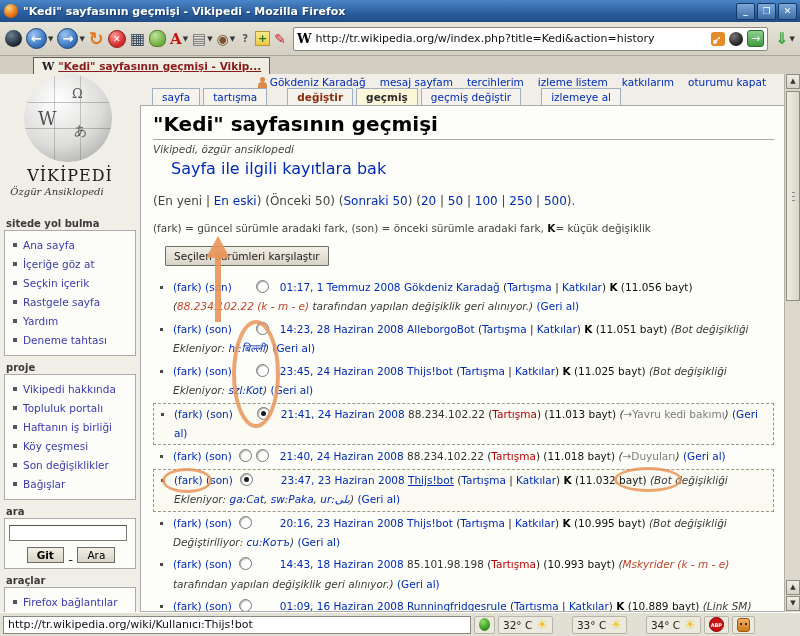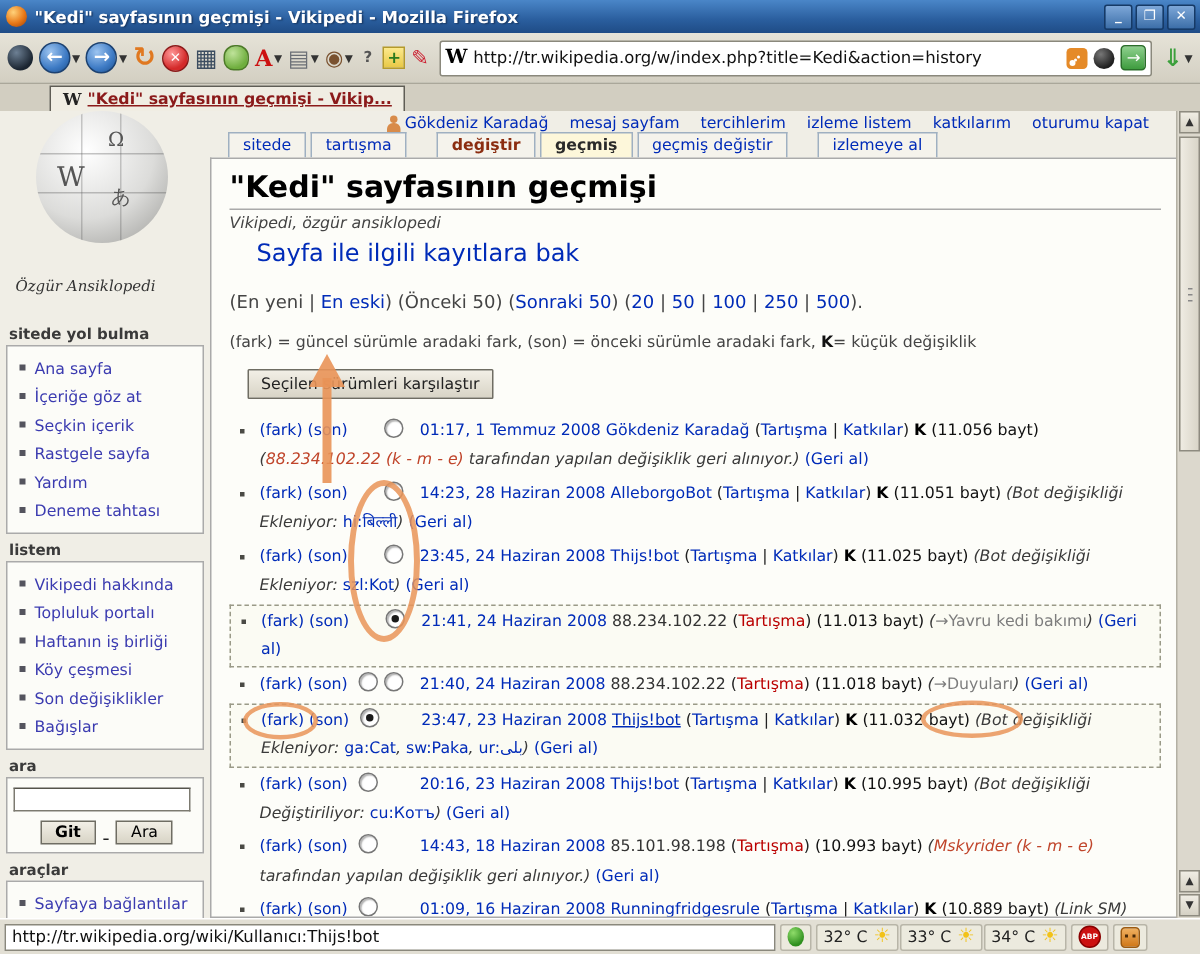--- a/index.html
+++ b/index.html
@@ -100,21 +100,21 @@
   .rslot{display:inline-block;width:11px;height:11px;margin-right:4px;border-radius:50%;border:1px solid #777;
     background:#fff;box-shadow:inset 1px 1px 1px rgba(0,0,0,.3);vertical-align:-2px;position:relative;}
   .rslot.hid{visibility:hidden;}
   .rslot.on::after{content:"";position:absolute;left:3px;top:3px;width:5px;height:5px;border-radius:50%;background:#1a1a1a;}
   .ipuser{color:#333;}
   .minor{font-weight:bold;color:#000;}
   .size{color:#111;}
   .hov{text-decoration:underline;}
   .c-i{font-style:italic;color:#3a3a3a;}
   .c-red{font-style:italic;color:#c0452b;}
-  .c-lnk{color:#002bb8;}
+  .c-lnk{font-style:italic;color:#002bb8;}
   .c-auto{color:#7d7d7d;}
 
   
   #sidebar{position:absolute;left:0;top:0;width:140px;}
   #logo{position:relative;height:138px;}
   #globe{position:absolute;left:24px;top:0;width:88px;height:88px;border-radius:50%;
     background:radial-gradient(circle at 38% 30%,#ffffff,#dcdcda 55%,#a9a9a6 90%);overflow:hidden;}
   #globe::before{content:"";position:absolute;left:0;top:28px;width:88px;height:1px;background:rgba(90,90,90,.35);
     box-shadow:0 26px rgba(90,90,90,.35);}
   #globe::after{content:"";position:absolute;left:30px;top:0;width:1px;height:88px;background:rgba(90,90,90,.3);
@@ -147,21 +147,21 @@
   #sb-thumb::after{content:"";position:absolute;left:5px;top:100px;width:3px;height:1px;background:#888;
     box-shadow:0 4px #888,0 8px #888;}
 
   
   .ann{position:absolute;border:4px solid rgba(233,148,88,.85);border-radius:50%;pointer-events:none;}
   #ann-arrow{position:absolute;pointer-events:none;}
 
   
   #statusbar{position:absolute;left:0;top:612px;width:800px;height:24px;background:#e2dfd4;border-top:1px solid #fff;
     display:flex;align-items:center;padding:0 3px;box-sizing:border-box;gap:3px;}
-  #status-url{width:514px;height:18px;background:#fff;border:1px solid #8a887c;display:flex;align-items:center;
+  #status-url{width:468px;height:18px;background:#fff;border:1px solid #8a887c;display:flex;align-items:center;
     padding:0 4px;font-size:11px;color:#111;box-sizing:border-box;white-space:nowrap;overflow:hidden;}
   .sseg{height:18px;border:1px solid #b8b5a8;border-radius:2px;background:#eceade;display:flex;align-items:center;
     padding:0 4px;gap:4px;box-sizing:border-box;}
   #green-dot{width:11px;height:13px;border-radius:50%;background:radial-gradient(circle at 35% 30%,#8fdc6a,#2e8f1e 70%);}
   .sun{color:#f2c218;font-size:13px;line-height:13px;}
   .temp{font-size:10.5px;color:#222;white-space:nowrap;}
   #abp{width:15px;height:15px;border-radius:50%;background:#c11;color:#fff;font-size:5px;font-weight:bold;
     display:flex;align-items:center;justify-content:center;border:1px solid #800;box-sizing:border-box;}
   #robot{width:13px;height:14px;border-radius:3px;background:linear-gradient(#f0b060,#d07818);position:relative;border:1px solid #9c5a10;box-sizing:border-box;}
   #robot::after{content:"";position:absolute;left:2px;top:4px;width:2px;height:2px;background:#4a2a08;box-shadow:5px 0 #4a2a08;}
@@ -258,21 +258,21 @@
       <span id="personal-links" style="display:flex;gap:14px;">
           <a>mesaj sayfam</a>
           <a>tercihlerim</a>
           <a>izleme listem</a>
           <a>katkılarım</a>
           <a>oturumu kapat</a>
         </span>
     </div>
 
     <div id="page-tabs">
-        <span class="ptab">sitede</span>
+        <span class="ptab">sayfa</span>
         <span class="ptab">tartışma</span>
         <span class="ptab redtab gap">değiştir</span>
         <span class="ptab active">geçmiş</span>
         <span class="ptab">geçmiş değiştir</span>
         <span class="ptab gap">izlemeye al</span>
       </div>
 
     <div id="content">
       <h1 id="page-title">"Kedi" sayfasının geçmişi</h1>
       <div id="site-sub">Vikipedi, özgür ansiklopedi</div>
@@ -293,38 +293,39 @@
         </ol>
     </div>
 
     <div id="sidebar">
       <div id="logo">
         <div id="globe">
           <span class="gl" style="left:14px;top:34px;font-size:18px;">W</span>
           <span class="gl" style="left:48px;top:12px;font-size:13px;">Ω</span>
           <span class="gl" style="left:50px;top:48px;font-size:13px;">あ</span>
         </div>
+        <div id="wordmark">VİKİPEDİ</div>
         <div id="tagline">Özgür Ansiklopedi</div>
       </div>
       <div id="sidebar-sections">
           <div class="portlet">
             <h6>sitede yol bulma</h6>
             <div class="pbox">
               <ul>
                 <li><a>Ana sayfa</a></li>
                 <li><a>İçeriğe göz at</a></li>
                 <li><a>Seçkin içerik</a></li>
                 <li><a>Rastgele sayfa</a></li>
                 <li><a>Yardım</a></li>
                 <li><a>Deneme tahtası</a></li>
               </ul>
             </div>
           </div>
           <div class="portlet">
-            <h6>listem</h6>
+            <h6>proje</h6>
             <div class="pbox">
               <ul>
                 <li><a>Vikipedi hakkında</a></li>
                 <li><a>Topluluk portalı</a></li>
                 <li><a>Haftanın iş birliği</a></li>
                 <li><a>Köy çeşmesi</a></li>
                 <li><a>Son değişiklikler</a></li>
                 <li><a>Bağışlar</a></li>
               </ul>
             </div>
@@ -337,21 +338,21 @@
           <div class="btns">
             <button id="go-btn">Git</button>
             <button>Ara</button>
           </div>
         </div>
       </div>
       <div class="portlet">
         <h6>araçlar</h6>
         <div class="pbox">
           <ul id="tools-list">
-              <li><a>Sayfaya bağlantılar</a></li>
+              <li><a>Firefox bağlantılar</a></li>
               <li><a>İlgili değişiklikler</a></li>
               <li><a>RSS Atom</a></li>
             </ul>
         </div>
       </div>
     </div>
 
     <div id="scrollbar">
       <span class="sbtn" style="top:0;">▲</span>
       <span id="sb-thumb"></span>
@@ -366,21 +367,21 @@
     <div class="ann" style="left:232px;top:246px;width:40px;height:100px;"></div>
     <div class="ann" style="left:162px;top:394px;width:44px;height:19px;border-width:3px;"></div>
     <div class="ann" style="left:614px;top:393px;width:62px;height:19px;border-width:3px;"></div>
   </div>
 
   <div id="statusbar">
     <div id="status-url">http://tr.wikipedia.org/wiki/Kullanıcı:Thijs!bot</div>
     <div class="sseg">
         <span id="green-dot"></span>
       </div>
-    <span id="weather-segs" style="display:flex;gap:1px;">
+    <span id="weather-segs" style="display:flex;gap:19px;">
         <div class="sseg">
           <span class="temp">32° C</span>
           <span class="sun">☀</span>
         </div>
         <div class="sseg">
           <span class="temp">33° C</span>
           <span class="sun">☀</span>
         </div>
         <div class="sseg">
           <span class="temp">34° C</span>

